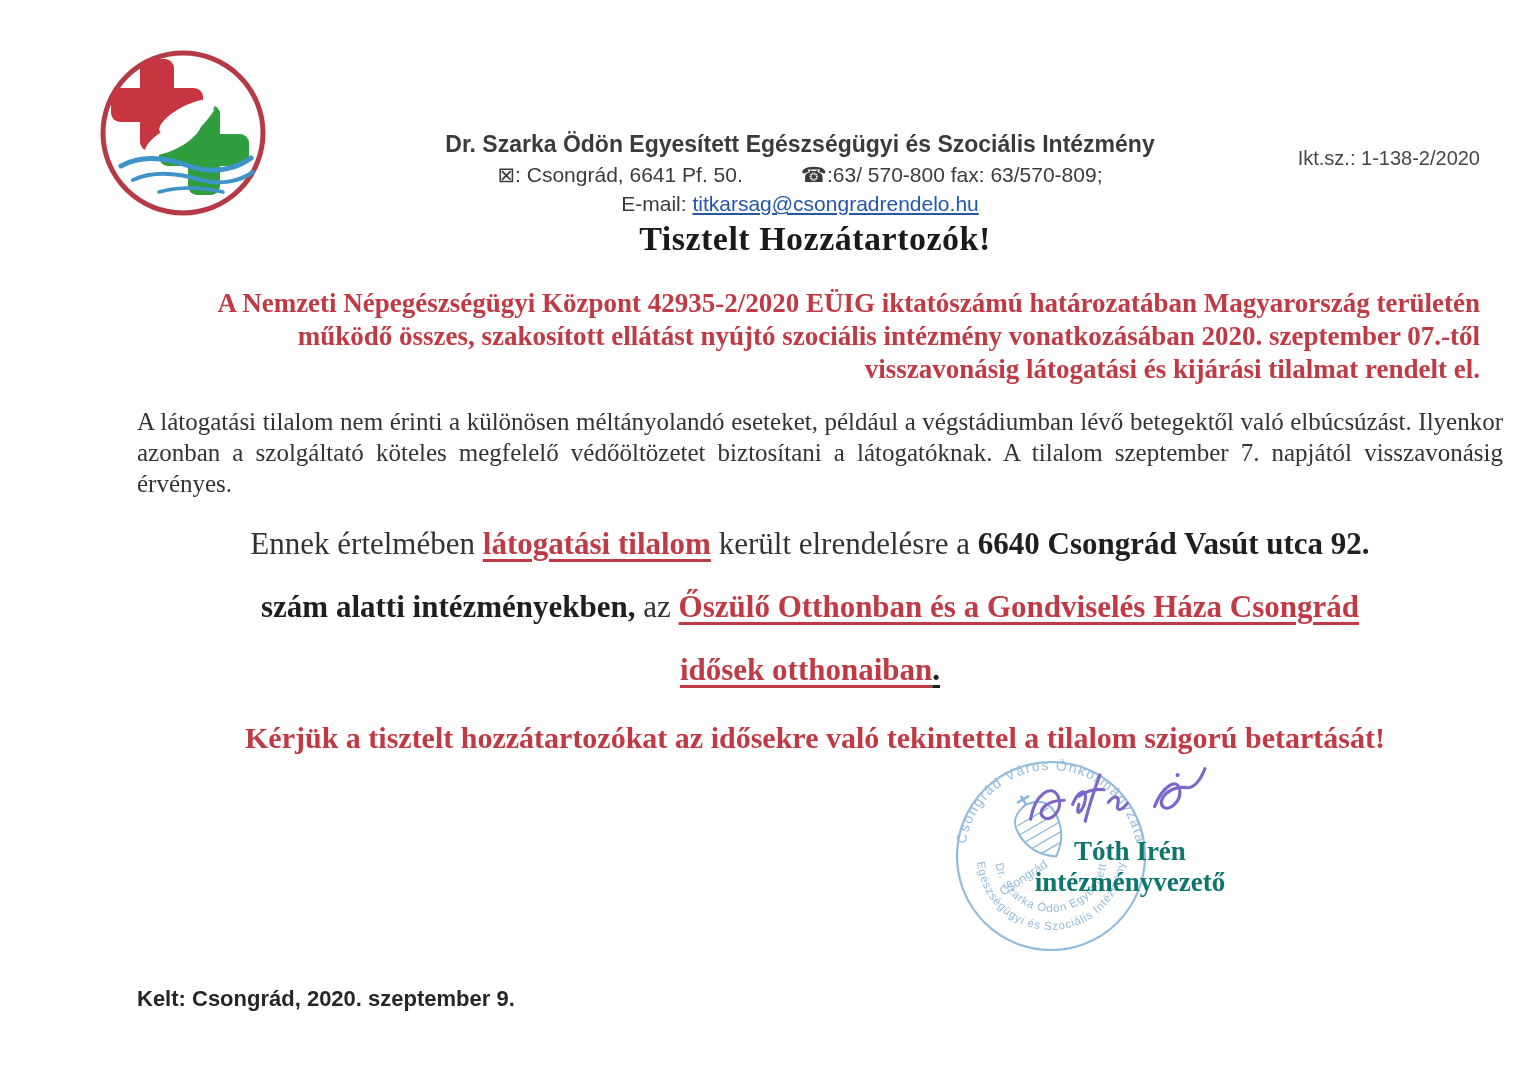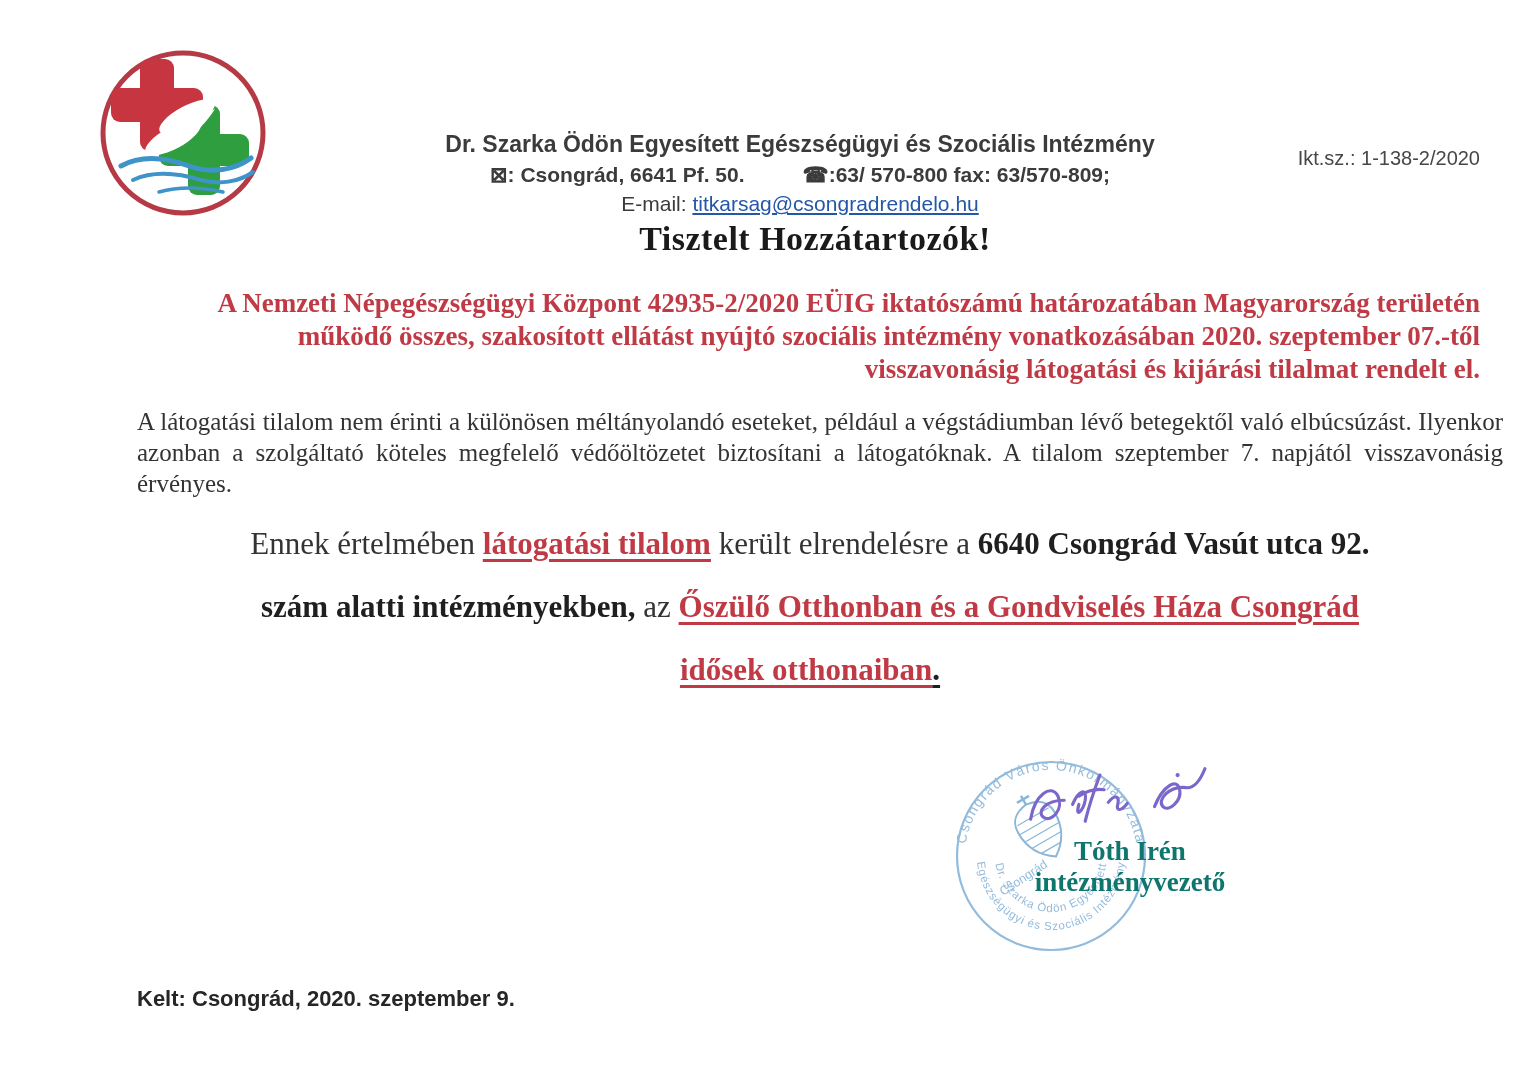--- a/index.html
+++ b/index.html
@@ -15,21 +15,21 @@
   
   .logo{position:absolute;left:97px;top:47px;width:172px;height:172px;}
   .letterhead{
     position:absolute;left:300px;top:80px;width:1000px;
     text-align:center;
     font-family:"Liberation Sans", sans-serif;
     color:#3b3b3b;
   }
   .org-name{font-size:23px;font-weight:bold;line-height:32px;margin-top:48px;}
   .org-address{font-size:23px;font-weight:bold;line-height:31px;}
-  .contact-line{font-size:21px;line-height:30px;font-weight:bold;}
+  .contact-line{font-size:21px;line-height:30px;}
   .contact-line .gap{display:inline-block;width:58px;}
   .email-line{font-size:21px;line-height:28px;}
   .email-link{color:#2457a8;text-decoration:underline;cursor:pointer;}
   .ref-number{
     position:absolute;right:47px;top:147px;
     font-family:"Liberation Sans", sans-serif;
     font-size:20px;color:#474747;
   }
   
   .salutation{
@@ -134,20 +134,21 @@
       <span class="seg-regular">Ennek értelmében </span><span class="seg-red">látogatási tilalom</span><span class="seg-regular"> került elrendelésre a </span><span class="seg-bold">6640 Csongrád Vasút utca 92.</span>
     </div>
     <div class="st-line">
       <span class="seg-bold">szám alatti intézményekben,</span><span class="seg-regular"> az </span><span class="seg-red">Őszülő Otthonban és a Gondviselés Háza Csongrád</span>
     </div>
     <div class="st-line">
       <span class="seg-red">idősek otthonaiban</span><span class="seg-bold-ul">.</span>
     </div>
   </div>
 
+  <div class="request">Kérjük a tisztelt hozzátartozókat az idősekre való tekintettel a tilalom szigorú betartását!</div>
 
   <svg class="stamp" viewBox="0 0 212 212" aria-hidden="true">
     <defs>
       <path id="sArcTop" d="M 20,106 A 86,86 0 0 1 192,106" fill="none"></path>
       <path id="sArcBot1" d="M 32,106 A 74,74 0 0 0 180,106" fill="none"></path>
       <path id="sArcBot2" d="M 50,106 A 56,56 0 0 0 162,106" fill="none"></path>
     </defs>
     <circle cx="106" cy="106" r="94" fill="none" stroke="#8ab6da" stroke-width="2.2"></circle>
     <text font-family="Liberation Sans, sans-serif" font-size="14" fill="#8ab6da" letter-spacing="1.5">
       <textPath href="#sArcTop" xlink:href="#sArcTop" startOffset="50%" text-anchor="middle">Csongrád Város Önkormányzata</textPath>

